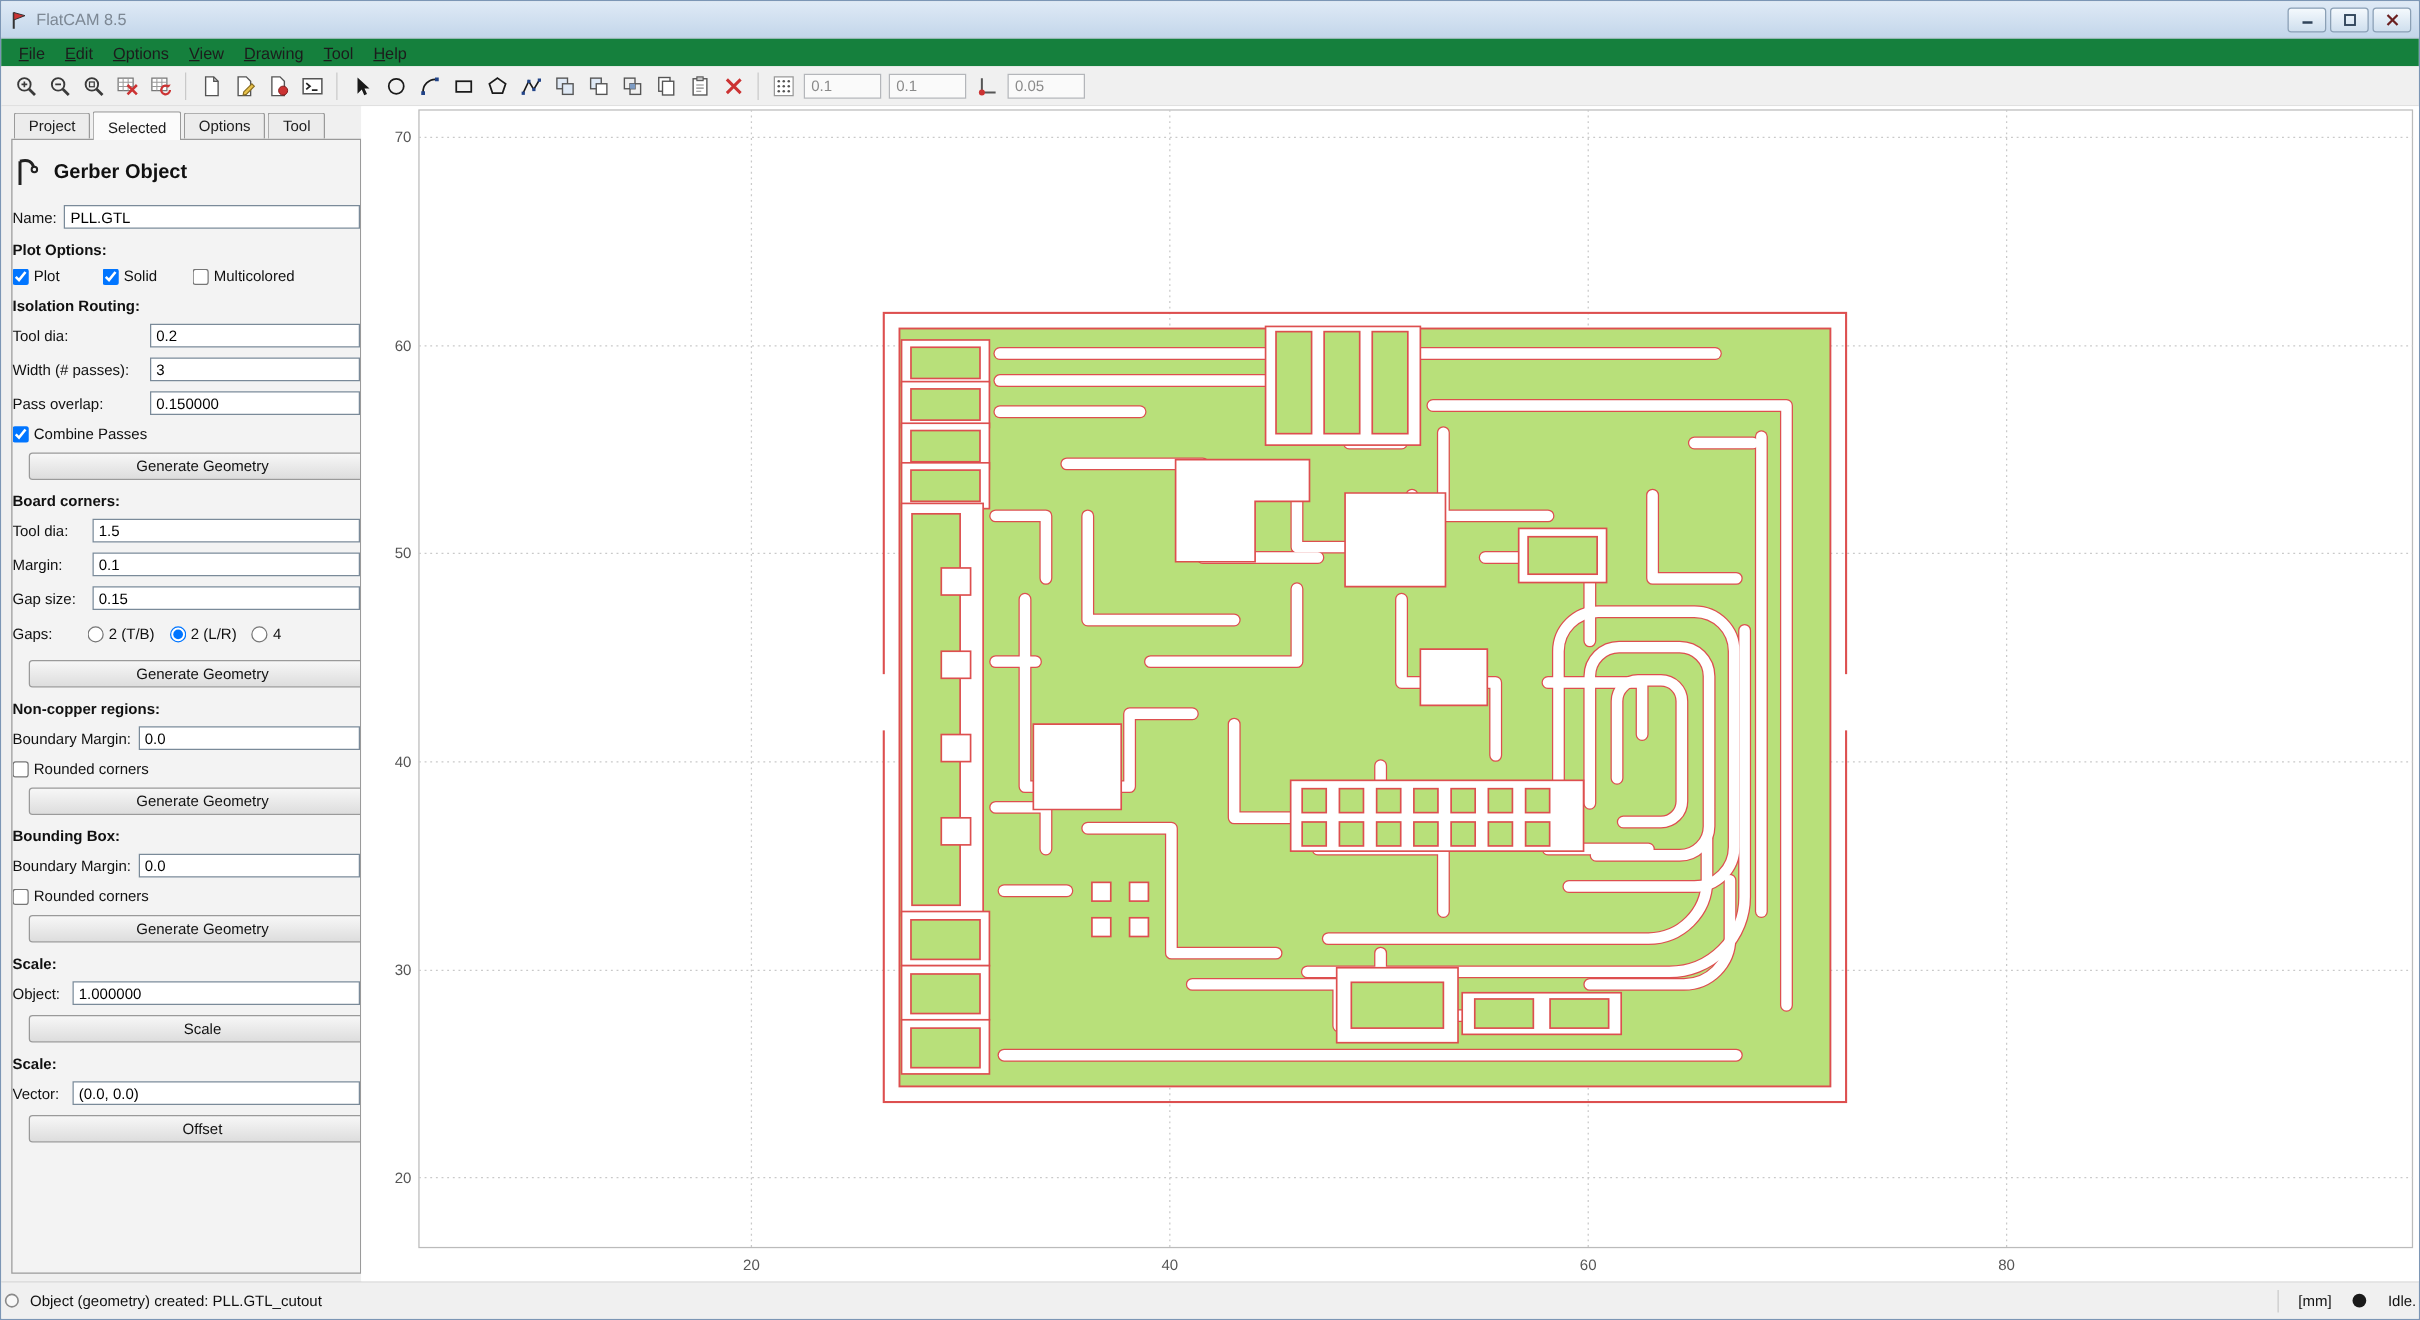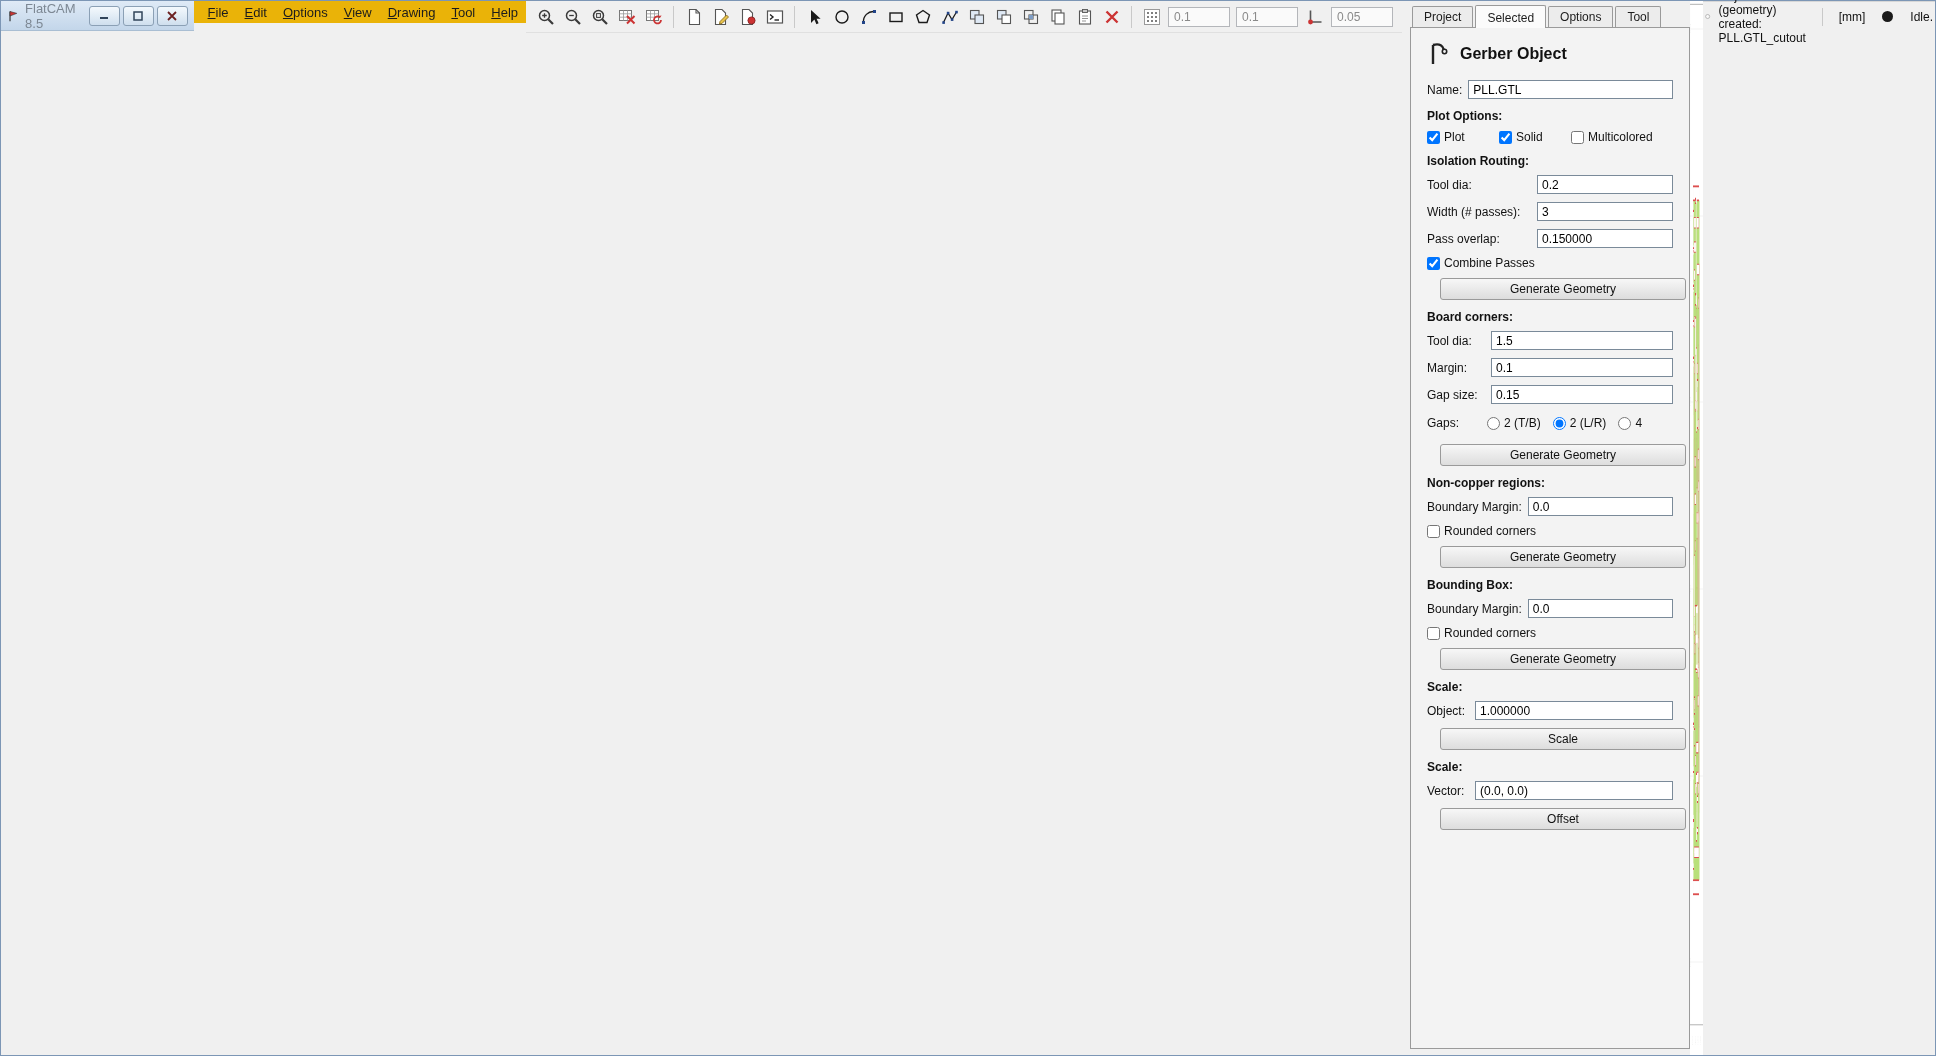--- a/index.html
+++ b/index.html
@@ -4,21 +4,21 @@
 <style>
   * { box-sizing: border-box; }
   html,body { margin:0; padding:0; }
   body {
     width:1936px; height:1056px; overflow:hidden;
     font-family:"Liberation Sans", sans-serif;
     background:#e8e8e8;
   }
   .window {
     width:1936px; height:1056px;
-    display:flex; flex-direction:row;
+    display:flex; flex-direction:column;
     border:1px solid #7c96b5;
     background:#f0f0f0;
   }
   
   .titlebar {
     height:30px; flex:0 0 30px;
     background:linear-gradient(#dfeaf6,#c3d6ea);
     display:flex; align-items:center;
     padding:0 6px; gap:6px;
     border-bottom:1px solid #a9bed3;
@@ -28,21 +28,21 @@
   .wbtn {
     width:31px; height:20px; margin-left:3px;
     border:1px solid #8ba0b5; border-radius:3px;
     background:linear-gradient(#f4f9fd,#cfdfee);
     display:flex; align-items:center; justify-content:center;
   }
   
   .menubar {
     height:22px; flex:0 0 22px;
     display:flex; align-items:center; padding-left:6px;
-    background:#eab308;
+    background:#15803d;
   }
   .menu-item { display:inline-block; padding:2px 8px; font-size:13px; color:#1c1c1c; }
   .menu-item::first-letter { text-decoration:underline; }
   
   .toolbar {
     height:32px; flex:0 0 32px;
     display:flex; align-items:center; padding:0 6px;
     background:#f0f0f0; border-bottom:1px solid #e0e0e0;
   }
   .tbtn { width:27px; height:27px; display:flex; align-items:center; justify-content:center; border-radius:2px; }
@@ -57,21 +57,21 @@
   .left-col { width:288px; flex:0 0 288px; display:flex; flex-direction:column; padding:2px 0 6px 8px; }
   .tabbar { display:flex; align-items:flex-end; height:24px; padding-left:2px; }
   .tab {
     font-size:12px; color:#1c1c1c; padding:3px 11px 3px;
     border:1px solid #9a9a9a; border-bottom:none;
     border-radius:2px 2px 0 0; background:#ececec; margin-right:2px;
   }
   .tab.active { background:#fbfbfb; position:relative; top:1px; padding-top:5px; z-index:2; }
   .panel {
     flex:1; border:1px solid #9a9a9a; background:#f3f3f3;
-    padding:8px 16px; font-size:12px; color:#111; overflow:hidden;
+    padding:8px 0; font-size:12px; color:#111; overflow:hidden;
   }
   .panel-header { display:flex; align-items:center; gap:9px; margin:6px 0 14px; }
   .panel-title { font-size:16px; font-weight:bold; }
   .row { display:flex; align-items:center; margin-bottom:8px; }
   .row .lbl { margin-right:6px; white-space:nowrap; }
   .row input[type=text] {
     flex:1; min-width:0; height:19px; border:1px solid #7a8a99;
     background:#fff; font-size:12px; padding:0 4px;
     font-family:"Liberation Sans",sans-serif;
   }

